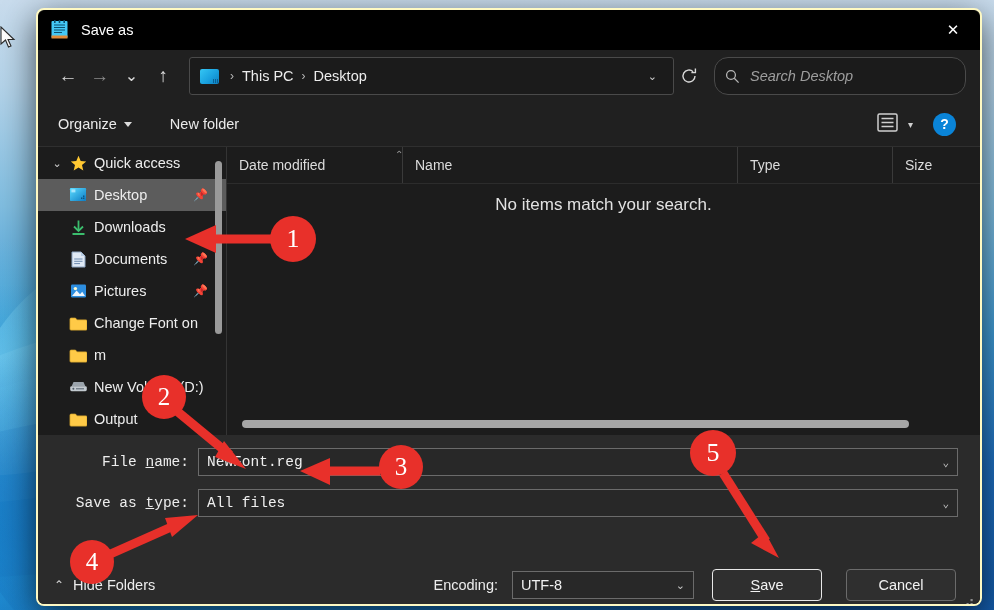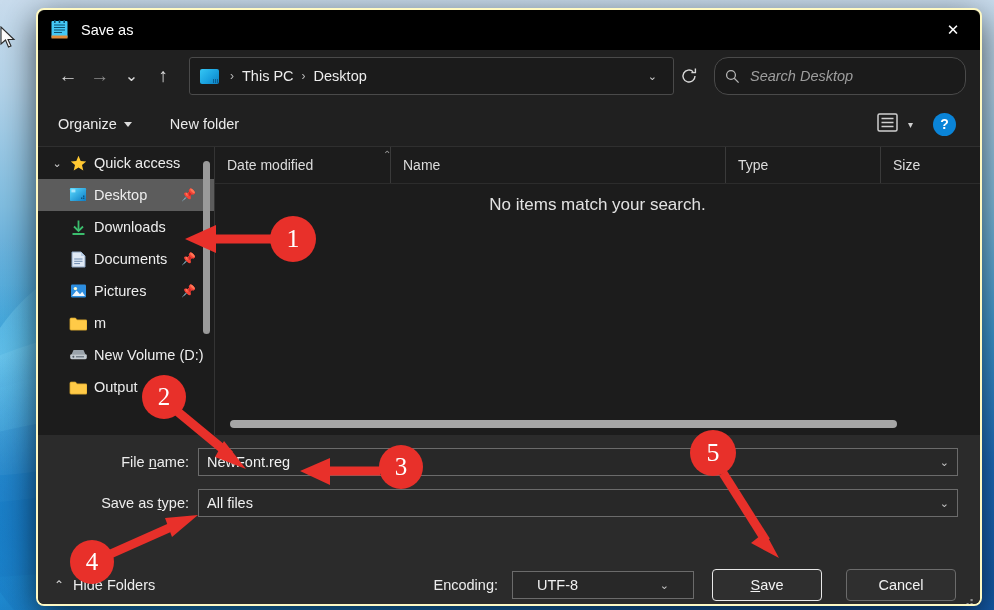--- a/index.html
+++ b/index.html
@@ -97,37 +97,37 @@
   #colhdr{height:36px;display:flex;align-items:center;position:relative;border-bottom:1px solid #2c2c2c;}
   .col{font-size:14px;color:#dcdcdc;padding-left:12px;box-sizing:border-box;position:relative;height:36px;display:flex;align-items:center;}
   .col + .col{border-left:1px solid #3a3a3a;}
   #sortcaret{position:absolute;left:168px;top:2px;color:#9a9a9a;font-size:10px;}
   #emptymsg{position:absolute;left:0;right:0;top:48px;text-align:center;font-size:17px;color:#e2e2e2;}
   #hscroll{position:absolute;left:6px;right:6px;bottom:6px;height:12px;}
   #hthumb{position:absolute;left:9px;width:667px;top:3px;height:8px;background:#a6a6a6;border-radius:4px;}
 
   
   #formarea{background:#2b2b2b;padding:12px 0 0 0;height:120px;box-sizing:border-box;}
-  .frow{display:flex;align-items:center;height:30px;margin-bottom:11px;}
+  .frow{display:flex;align-items:center;height:30px;margin-bottom:11px;font-family:Liberation Mono, monospace;}
   .flabel{width:160px;text-align:right;padding-right:9px;font-size:14.5px;color:#ededed;box-sizing:border-box;}
   .finput{
     flex:1;margin-right:22px;height:28px;background:#282828;border:1px solid #6b6b6b;
     display:flex;align-items:center;padding:0 8px;box-sizing:border-box;font-size:14.5px;color:#f0f0f0;
   }
   .finput .v{flex:1;}
   .finput .dd{color:#c6c6c6;font-size:11px;}
 
   
   #footer{height:60px;background:#2b2b2b;display:flex;align-items:center;padding:0 16px;position:relative;}
   #hidefolders{display:flex;align-items:center;gap:9px;font-size:14.5px;color:#ededed;}
   #hidefolders .chev{color:#d2d2d2;font-size:12px;}
   #footright{margin-left:auto;display:flex;align-items:center;gap:10px;}
   #enclabel{font-size:14.5px;color:#ededed;margin-right:4px;}
   #encsel{width:182px;height:28px;background:#282828;border:1px solid #6b6b6b;display:flex;align-items:center;
-    padding:0 24px;box-sizing:border-box;font-size:14.5px;color:#f0f0f0;}
+    padding:0 8px;box-sizing:border-box;font-size:14.5px;color:#f0f0f0;}
   #encsel .dd{margin-left:auto;color:#c6c6c6;font-size:11px;}
   .btn{width:110px;height:32px;border-radius:4px;display:flex;align-items:center;justify-content:center;
     font-size:14.5px;color:#f2f2f2;background:#2f2f2f;border:1px solid #6b6b6b;box-sizing:border-box;}
   .btn.default{border:1px solid #e8e8e8;}
   .uline{text-decoration:underline;}
   #grip{position:absolute;right:6px;bottom:4px;width:12px;height:12px;}
 
   
   .marker{position:absolute;z-index:50;}
   .mcircle{
@@ -310,20 +310,28 @@
           <svg width="17" height="16" viewBox="0 0 17 16">
             <rect x="1" y="1.5" width="15" height="13" rx="1.2" fill="#2d8ee0"></rect>
             <circle cx="5.4" cy="5.6" r="1.7" fill="#fff9cc"></circle>
             <polygon points="2,13 6.6,7.6 10,11.2 12.2,8.8 15,13" fill="#ffffff" opacity=".92"></polygon>
           </svg>
         </span>
         <span class="lbl">Pictures</span>
         <span class="pin">📌</span>
       </div>
 
+      <div class="srow indent">
+        <span class="ico">
+          <svg width="18" height="15" viewBox="0 0 18 15">
+              <path d="M1 3.2a1.1 1.1 0 0 1 1.1-1.1h4.4l1.6 1.8h8.8a1.1 1.1 0 0 1 1.1 1.1v8.1a1 1 0 0 1-1 1H2a1 1 0 0 1-1-1z" fill="#ffca47" stroke="#dba82f" stroke-width=".8"></path>
+            </svg>
+        </span>
+        <span class="lbl">Change Font on</span>
+      </div>
 
       <div class="srow indent">
         <span class="ico">
           <svg width="18" height="15" viewBox="0 0 18 15">
               <path d="M1 3.2a1.1 1.1 0 0 1 1.1-1.1h4.4l1.6 1.8h8.8a1.1 1.1 0 0 1 1.1 1.1v8.1a1 1 0 0 1-1 1H2a1 1 0 0 1-1-1z" fill="#ffca47" stroke="#dba82f" stroke-width=".8"></path>
             </svg>
         </span>
         <span class="lbl">m</span>
       </div>
 
@@ -355,21 +363,21 @@
       <div id="colhdr">
         <div class="col" style="width:175px">
           <span>Date modified</span>
         </div>
         <div class="col" style="width:335px">
           <span>Name</span>
         </div>
         <div class="col" style="width:155px">
           <span>Type</span>
         </div>
-        <div class="col" style="width:100px">
+        <div class="col" style="width:88px">
           <span>Size</span>
         </div>
         <span id="sortcaret">⌃</span>
       </div>
       <div id="emptymsg">No items match your search.</div>
       <div id="hscroll">
         <div id="hthumb"></div>
       </div>
     </div>
   </div>

